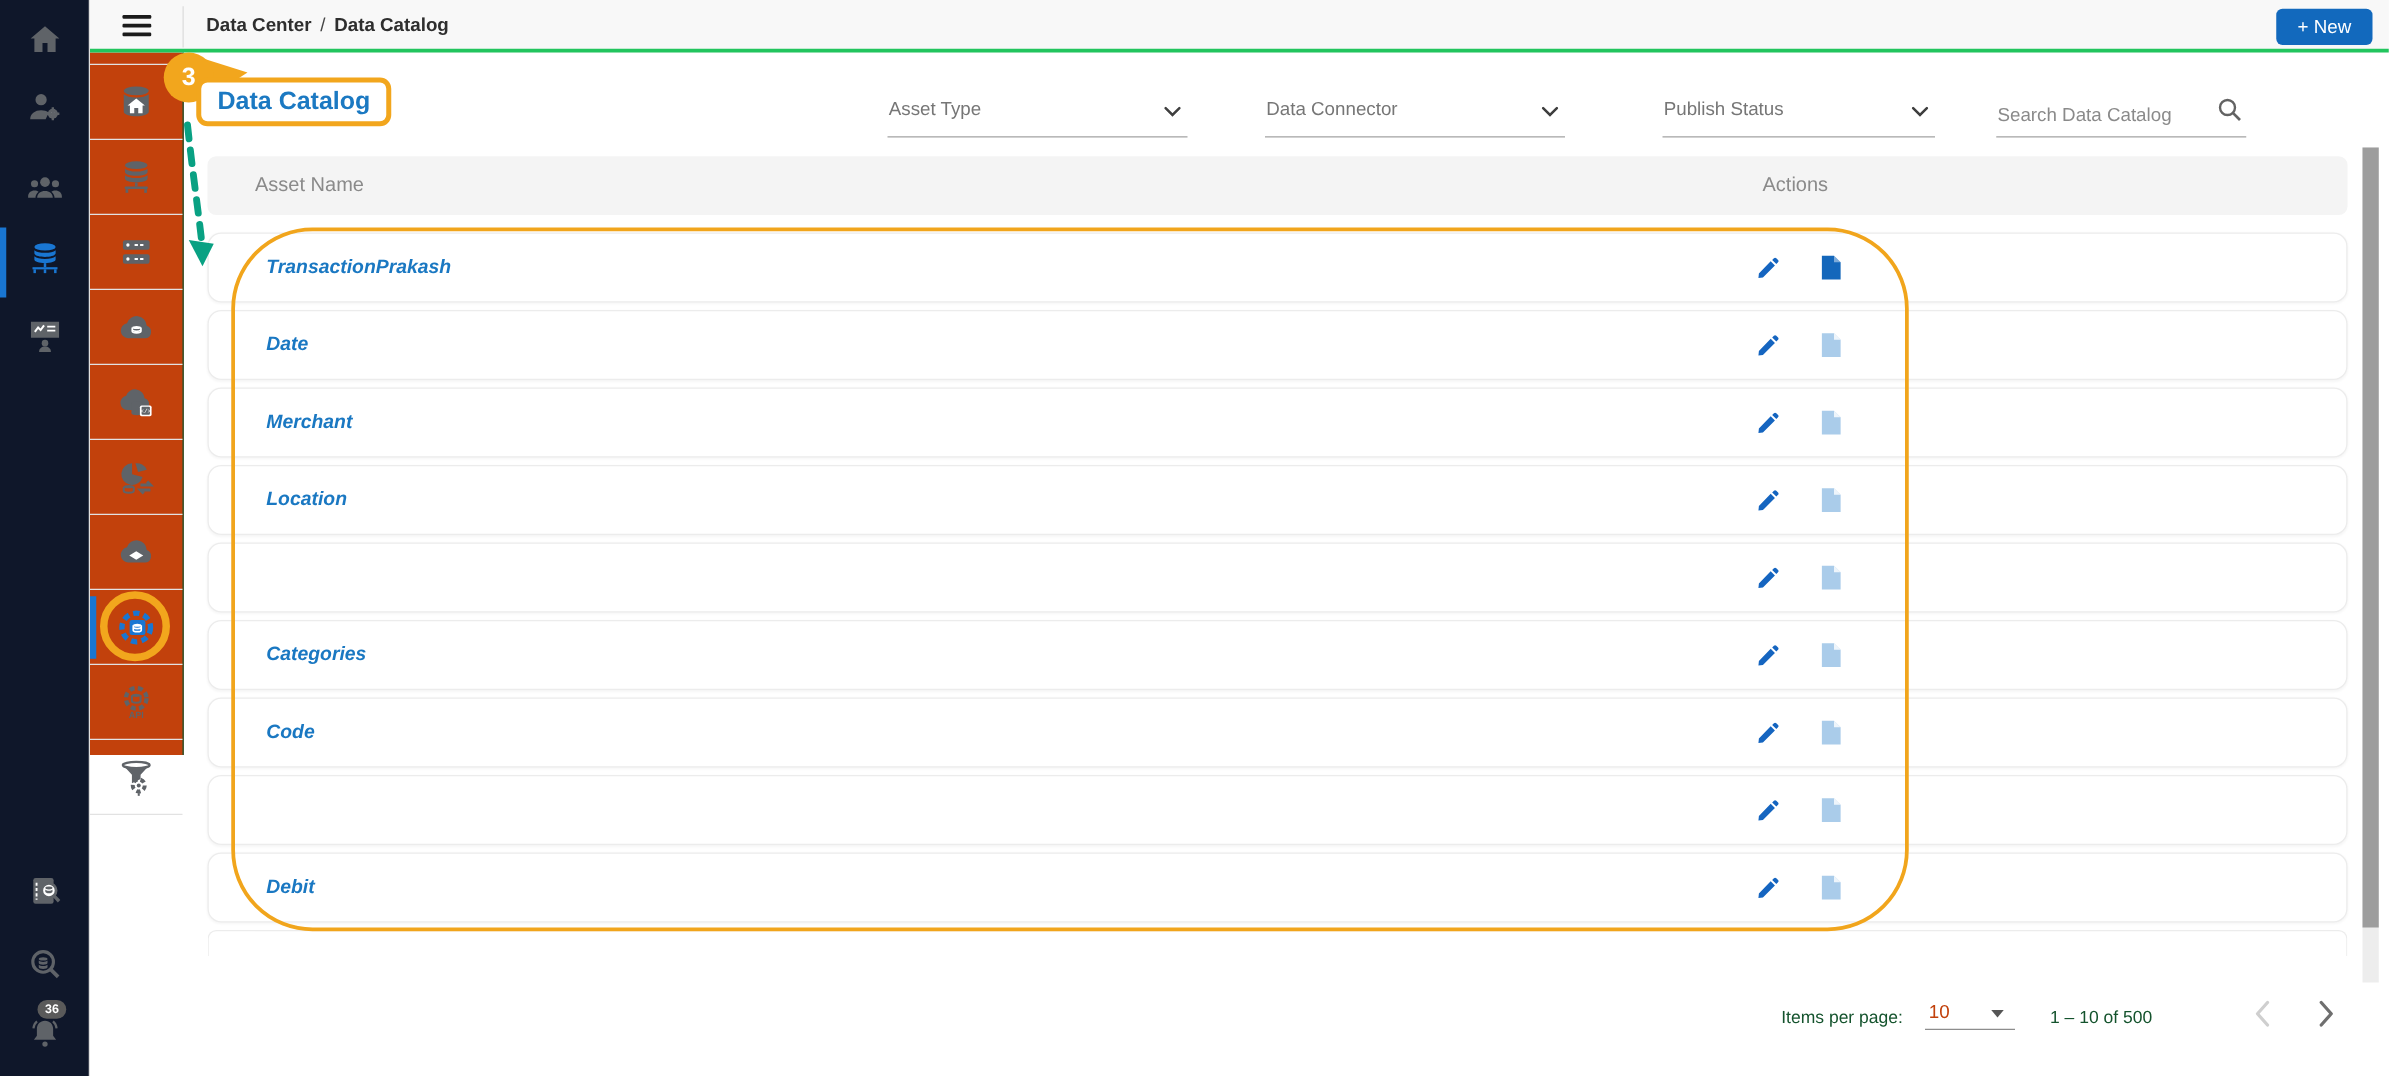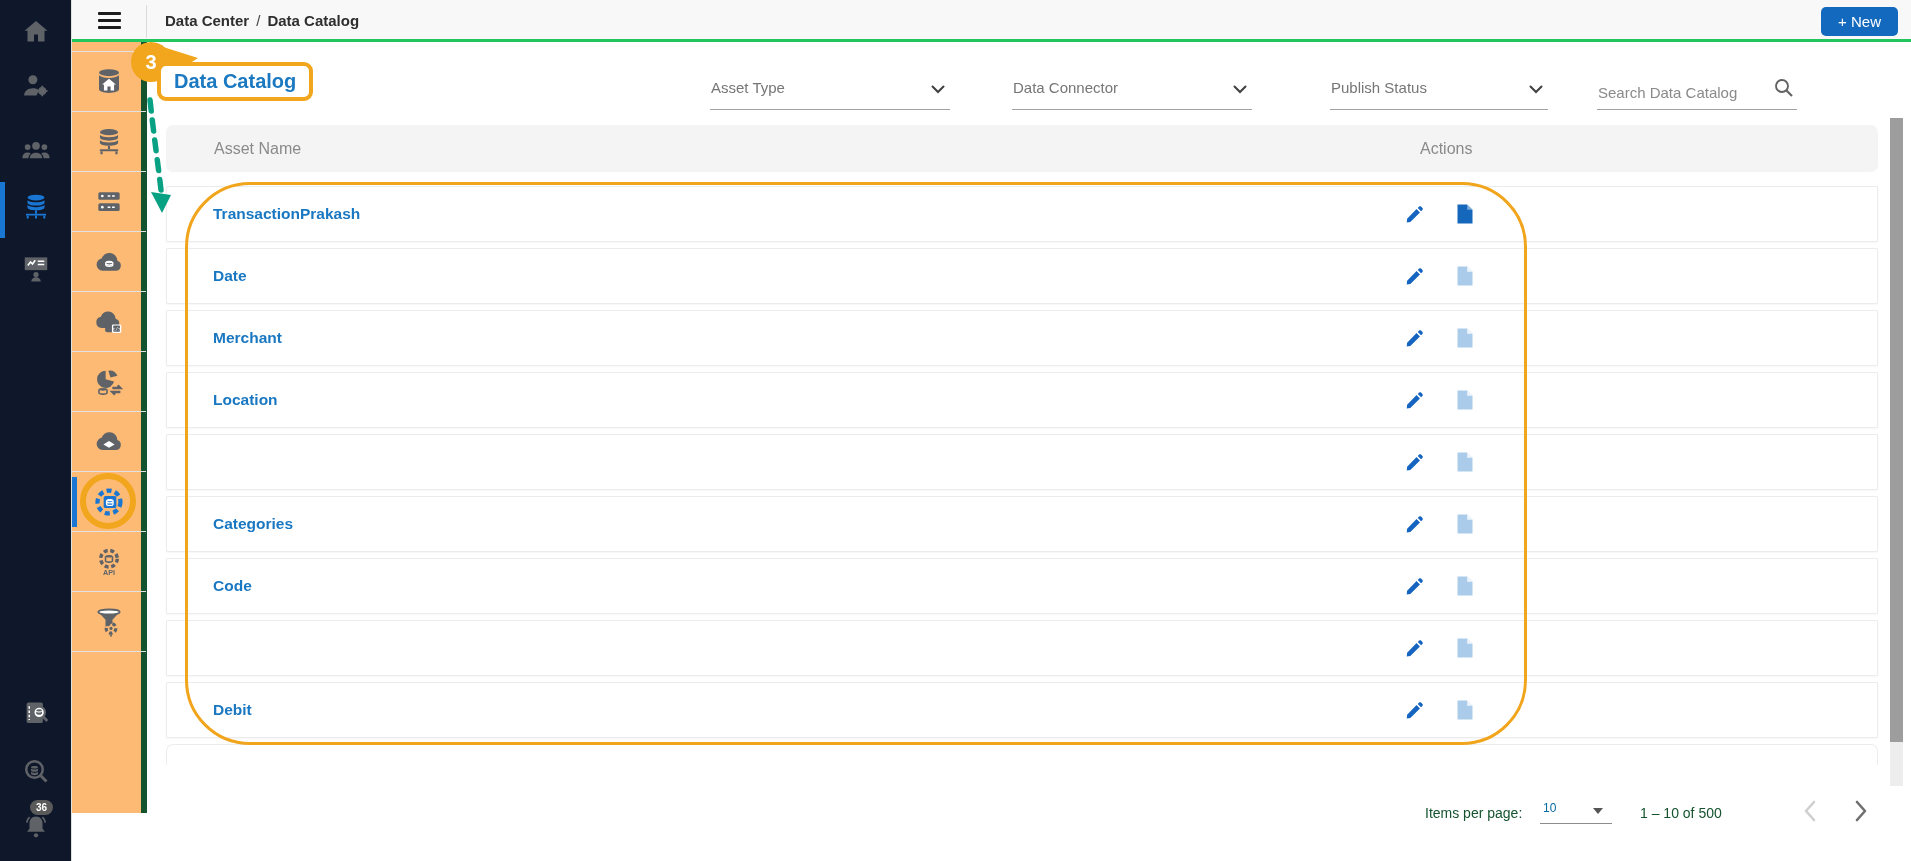--- a/index.html
+++ b/index.html
@@ -6,22 +6,22 @@
   html,body { width:1911px; height:861px; overflow:hidden; background:#fff;
     font-family:"Liberation Sans", sans-serif; }
 
   
   #col1 { position:absolute; left:0; top:0; width:72px; height:861px;
     background:#0f172a; border-right:1px solid #e0e0e0; z-index:5; }
   #col1 .nav-ic { position:absolute; left:50%; transform:translateX(-50%);
     width:30px; height:30px; cursor:pointer; }
   .active-bar { position:absolute; left:0; width:5px; background:#1976d2; }
 
-  #col2 { position:absolute; left:72px; top:0; width:75px; height:813px;
-    background:#fdba74; border-right:6px solid #14532d; z-index:4; }
+  #col2 { position:absolute; left:72px; top:0; width:75px; height:604px;
+    background:#c2410c; border-right:1px solid #14532d; z-index:4; }
   #col2 .cells { position:absolute; left:0; top:51px; width:74px; border-top:1px solid #e2e2e2; }
   #col2 .cell { position:relative; width:74px; height:60px; border-bottom:1px solid #e2e2e2;
     display:flex; align-items:center; justify-content:center; cursor:pointer; }
   #col2 .cell svg { width:32px; height:32px; }
   .ring { position:absolute; left:8px; top:1px; width:56px; height:56px;
     border:6px solid #f2a61d; border-radius:50%; pointer-events:none; z-index:9; }
 
   .icon-gray { fill:#5f6368; }
   .icon-blue { fill:#1976d2; }
 
@@ -54,40 +54,40 @@
     border-bottom:1px solid #a3a3a3; }
   #search-box input { position:absolute; left:1px; bottom:8px; width:165px; border:none;
     outline:none; font-size:15px; color:#333; background:transparent;
     font-family:"Liberation Sans",sans-serif; }
   #search-box input::placeholder { color:#8a8a8a; }
   #search-ic { position:absolute; right:2px; bottom:10px; cursor:pointer; }
 
   
   #thead { position:absolute; left:166px; top:125px; width:1712px; height:47px;
     background:#f4f4f4; border-radius:7px; z-index:1; }
-  #thead .hcell { position:absolute; top:0; line-height:47px; font-size:16px; color:#8a8a8a;margin-left:10px; }
+  #thead .hcell { position:absolute; top:0; line-height:47px; font-size:16px; color:#8a8a8a; }
   .rowcard { position:absolute; left:166px; width:1712px; height:56px; background:#fff;
-    border:1px solid #ececec; border-radius:1px; box-shadow:0 1px 2px rgba(0,0,0,0.04); z-index:1; }
+    border:1px solid #ececec; border-radius:11px; box-shadow:0 1px 2px rgba(0,0,0,0.04); z-index:1;font-style:italic; }
   .rowcard .rname { position:absolute; left:46px; top:0; line-height:54px;
     font-size:15.5px; font-weight:bold; color:#1a78c2; cursor:pointer; }
   .rowcard .act-pencil { position:absolute; left:1237px; top:16px; width:22px; height:22px; cursor:pointer; }
   .rowcard .act-file { position:absolute; left:1286px; top:15px; width:24px; height:24px; cursor:pointer; }
   #partial-row { position:absolute; left:166px; top:744px; width:1712px; height:21px;
     background:#fff; border:1px solid #ececec; border-bottom:none; border-radius:7px 7px 0 0; z-index:1; }
 
   
   #outline { position:absolute; left:185px; top:182px; width:1342px; height:563px;
     border:3px solid #f1a51c; border-radius:65px; z-index:10; pointer-events:none; }
   #arrow { position:absolute; left:138px; top:92px; z-index:11; pointer-events:none; }
 
   
   .pgtext { position:absolute; font-size:14px; color:#14532d; }
   #perpage { position:absolute; left:1540px; top:798px; width:72px; height:26px;
     border-bottom:1px solid #8d8d8d; cursor:pointer; }
-  #perpage .val { position:absolute; left:3px; top:3px; font-size:12px; color:#0369a1; }
+  #perpage .val { position:absolute; left:3px; top:3px; font-size:15px; color:#c2410c; }
   #perpage .tri { position:absolute; right:9px; top:10px; width:0; height:0;
     border-left:5px solid transparent; border-right:5px solid transparent; border-top:6px solid #555; }
   .pg-chev { position:absolute; top:798px; width:26px; height:26px; cursor:pointer; }
 
   
   #sb-track { position:absolute; left:1890px; top:118px; width:13px; height:668px; background:#ededed; z-index:3; }
   #sb-thumb { position:absolute; left:0; top:0; width:13px; height:624px; background:#9d9d9d; }
 
   .badge36 { position:absolute; left:30px; top:800px; background:#5a5a5a; color:#fff;
     font-size:10px; font-weight:bold; border-radius:9px; padding:2px 6px; z-index:6; }

